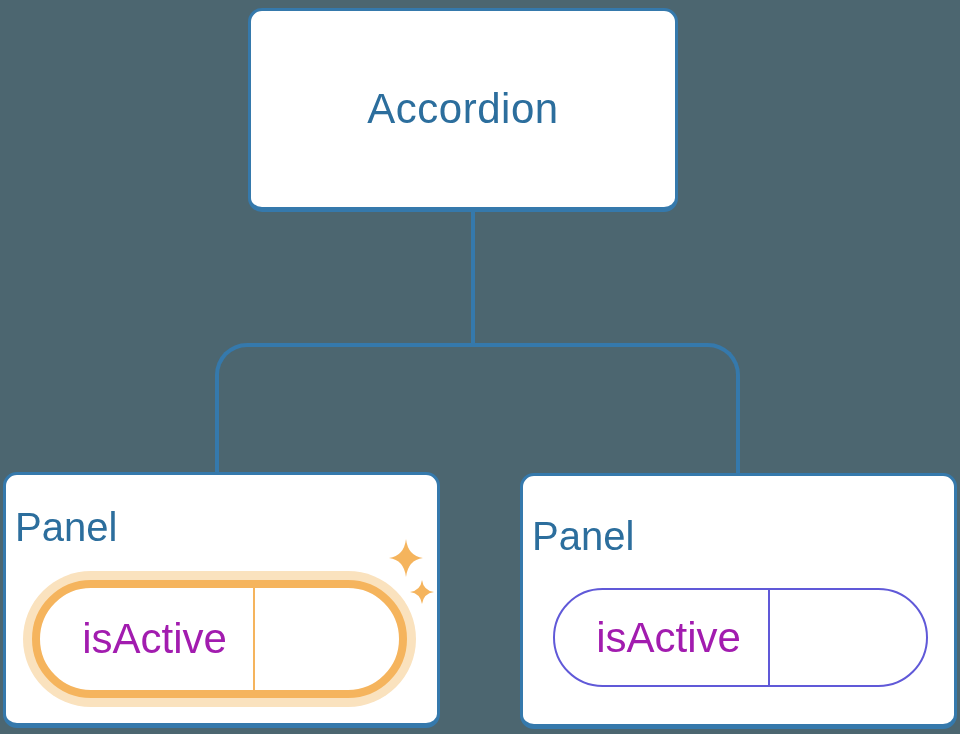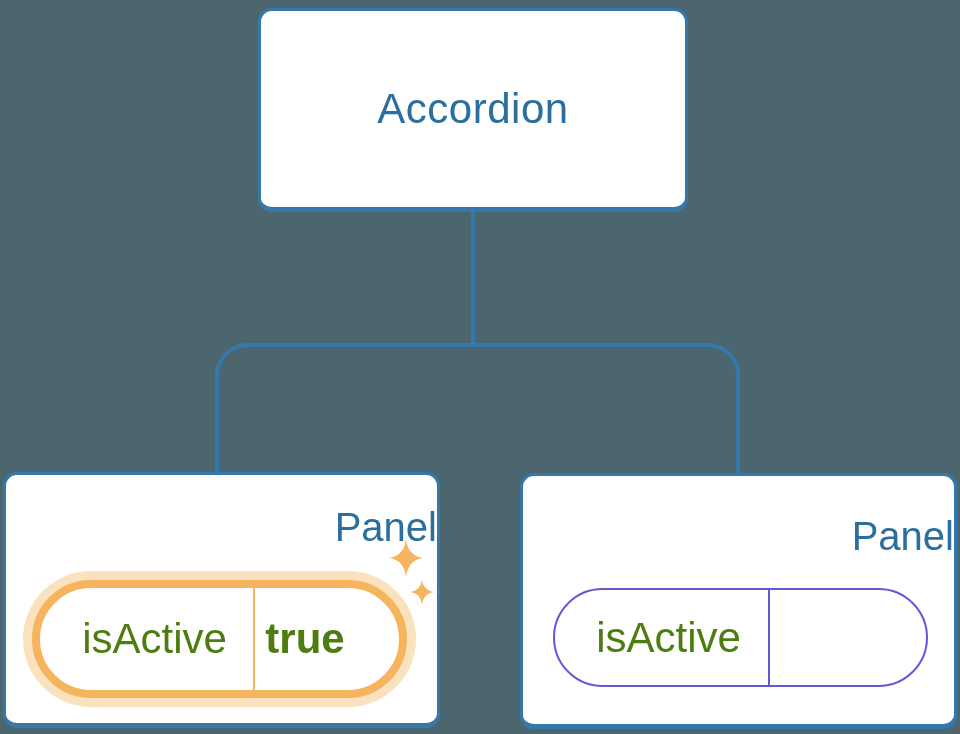--- a/index.html
+++ b/index.html
@@ -18,21 +18,21 @@
   
   .node {
     position: absolute;
     background: #FFFFFF;
     border: 3px solid #3579AC;
     border-bottom-width: 5px;
     border-radius: 14px;
     box-sizing: border-box;
   }
   .root-node {
-    left: 258px; top: 8px;
+    left: 248px; top: 8px;
     width: 430px; height: 204px;
     display: flex; align-items: center; justify-content: center;
   }
   .root-label {
     font-size: 42px;
     font-weight: 500;
     color: #2C6E9D;
     letter-spacing: 0.5px;
   }
   
@@ -51,21 +51,21 @@
     border-radius: 32px 32px 0 0;
     box-sizing: border-box;
   }
   
   .panel { width: 437px; height: 256px; }
   .panel-left  { left: 3px;   top: 472px; }
   .panel-right { left: 520px; top: 473px; }
   .panel-title {
     position: absolute;
     left: 9px; right: 0;
-    text-align: right;
+    text-align: left;
     font-size: 40px;
     font-weight: 500;
     color: #2C6E9D;
   }
   .panel-left  .panel-title { top: 30px; }
   .panel-right .panel-title { top: 38px; }
   
   .pill {
     position: absolute;
     display: flex;
@@ -83,21 +83,21 @@
   .pill-inactive {
     left: 30px; top: 112px;
     width: 375px; height: 99px;
     border: 2px solid #6059D8;
   }
   .pill-cell {
     display: flex;
     align-items: center;
     justify-content: center;
     font-size: 42px;
-    color: #4d7c0f;
+    color: #a21caf;
     box-sizing: border-box;
   }
   .pill-active .cell-key {
     flex: 0 0 215px;
     border-right: 2px solid #F5B45D;
     padding-left: 16px;
   }
   .pill-active .cell-value {
     flex: 1;
     font-weight: 700;
@@ -129,21 +129,20 @@
   </div>
 
   <div class="v-line"></div>
   <div class="branch"></div>
 
   <div class="node panel panel-left">
     <div class="panel-title">Panel</div>
 
     <div class="pill pill-active">
       <div class="pill-cell cell-key">isActive</div>
-      <div class="pill-cell cell-value">true</div>
     </div>
 
     <svg class="sparkles" viewBox="0 0 60 72" xmlns="http://www.w3.org/2000/svg">
       <path fill="#F5B45D" d="M24 3 Q26 20 41 22 Q26 24 24 41 Q22 24 7 22 Q22 20 24 3 Z"></path>
       <path fill="#F5B45D" d="M40 44 Q41.5 54.5 52 56 Q41.5 57.5 40 68 Q38.5 57.5 28 56 Q38.5 54.5 40 44 Z"></path>
     </svg>
   </div>
 
   <div class="node panel panel-right">
     <div class="panel-title">Panel</div>

